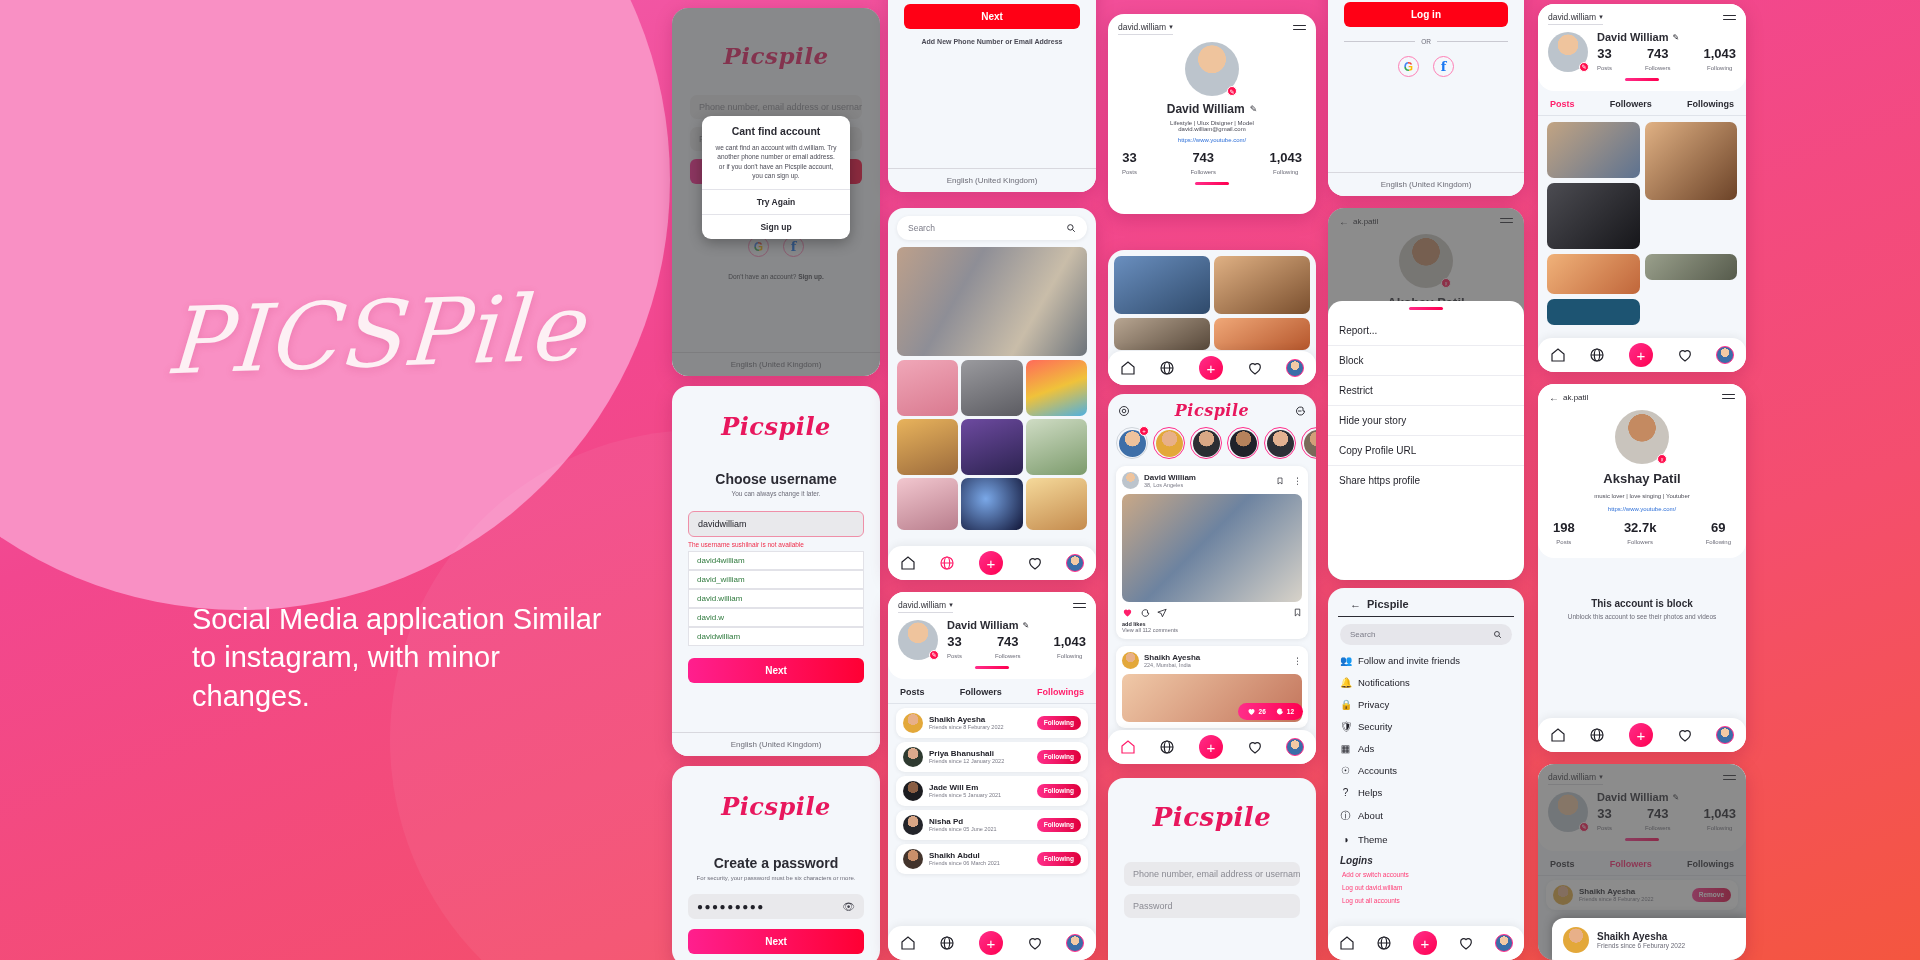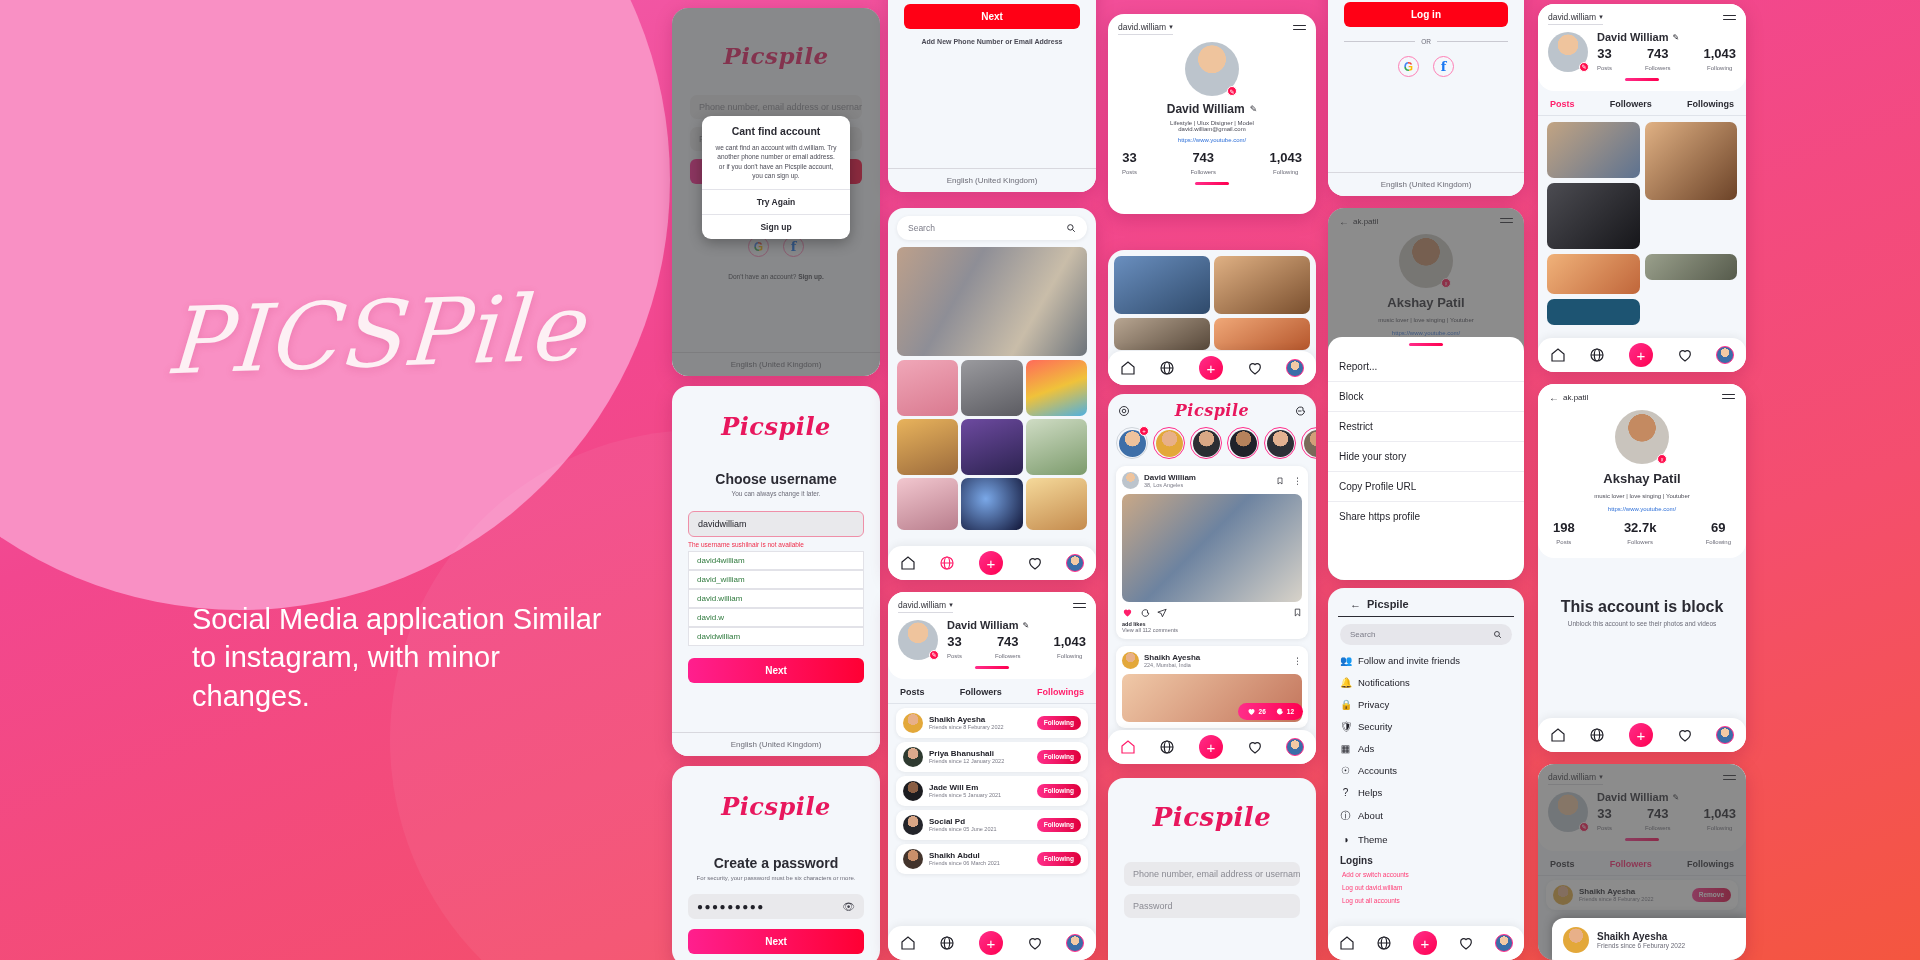--- a/index.html
+++ b/index.html
@@ -333,21 +333,21 @@
           <div class="avatar-c" style="width:20px;height:20px;background:radial-gradient(circle at 50% 33%,#8a5e44 0 32%,#1c1c20 33% 100%);"></div>
           <div>
             <div class="nm">Jade Will Em</div>
             <div class="sb">Friends since 5 January 2021</div>
           </div>
           <div class="follow-pill"><span>Following</span></div>
         </div>
       <div class="lrow">
           <div class="avatar-c" style="width:20px;height:20px;background:radial-gradient(circle at 50% 33%,#d8a585 0 32%,#23242a 33% 100%);"></div>
           <div>
-            <div class="nm">Social Pd</div>
+            <div class="nm">Nisha Pd</div>
             <div class="sb">Friends since 05 June 2021</div>
           </div>
           <div class="follow-pill"><span>Following</span></div>
         </div>
       <div class="lrow">
           <div class="avatar-c" style="width:20px;height:20px;background:radial-gradient(circle at 50% 33%,#c98f6a 0 32%,#43342c 33% 100%);"></div>
           <div>
             <div class="nm">Shaikh Abdul</div>
             <div class="sb">Friends since 06 March 2021</div>
           </div>
@@ -588,21 +588,21 @@
         <div style="font-size:13px;font-weight:bold;margin-top:7px;">Akshay Patil</div>
         <div style="font-size:6px;color:#4a4a55;margin-top:7px;">music lover | love singing | Youtuber</div>
         <div style="font-size:6px;color:#2d6fd8;margin-top:7px;">https://www.youtube.com/</div>
         <div class="stats" style="margin-top:8px;padding:0 3px;">
           <div class="stat"><b>198</b><span>Posts</span></div>
           <div class="stat"><b>32.7k</b><span>Followers</span></div>
           <div class="stat"><b>69</b><span>Following</span></div>
         </div>
       </div>
     </div>
-    <div class="menu-sheet" style="height:243px;">
+    <div class="menu-sheet" style="height:279px;">
       <div class="under" style="margin:2px auto 6px;"></div>
       <div class="mi">Report...</div>
       <div class="mi">Block</div>
       <div class="mi">Restrict</div>
       <div class="mi">Hide your story</div>
       <div class="mi">Copy Profile URL</div>
       <div class="mi">Share https profile</div>
     </div>
   </div>
 
@@ -649,21 +649,21 @@
         </div>
       <div class="setrow">
           <span class="gi">ⓘ</span>
           <span>About</span>
         </div>
       <div class="setrow">
           <span class="gi">◑</span>
           <span>Theme</span>
         </div>
     </div>
-    <div style="padding:5px 12px 2px;font-size:10px;font-weight:bold;">Logins</div>
+    <div style="padding:5px 12px 2px;font-size:10px;font-weight:bold;font-style:italic;">Logins</div>
     <div style="padding:3px 14px;font-size:6.5px;color:#ff3b74;">Add or switch accounts</div>
     <div style="padding:3px 14px;font-size:6.5px;color:#ff3b74;">Log out david.william</div>
     <div style="padding:3px 14px;font-size:6.5px;color:#ff3b74;">Log out all accounts</div>
     <div class="bnav">
       <svg viewBox="0 0 24 24" fill="none" stroke="#22222a" stroke-width="1.8">
           <path d="M3 10.5 12 3l9 7.5V21H3z"></path>
         </svg>
       <svg viewBox="0 0 24 24" fill="none" stroke="#22222a" stroke-width="1.8">
           <circle cx="12" cy="12" r="9"></circle>
           <ellipse cx="12" cy="12" rx="4" ry="9"></ellipse>
@@ -760,21 +760,21 @@
         <div style="font-size:6px;color:#4a4a55;margin-top:7px;">music lover | love singing | Youtuber</div>
         <div style="font-size:6px;color:#2d6fd8;margin-top:7px;">https://www.youtube.com/</div>
         <div class="stats" style="margin-top:8px;padding:0 4px;">
           <div class="stat"><b>198</b><span>Posts</span></div>
           <div class="stat"><b>32.7k</b><span>Followers</span></div>
           <div class="stat"><b>69</b><span>Following</span></div>
         </div>
       </div>
     </div>
     <div style="text-align:center;margin-top:40px;">
-      <b style="font-size:16px;">This account is block</b>
+      <b style="font-size:10px;">This account is block</b>
       <div style="font-size:6.5px;color:#6c6c78;margin-top:4px;">Unblock this account to see their photos and videos</div>
     </div>
     <div class="bnav">
       <svg viewBox="0 0 24 24" fill="none" stroke="#22222a" stroke-width="1.8">
           <path d="M3 10.5 12 3l9 7.5V21H3z"></path>
         </svg>
       <svg viewBox="0 0 24 24" fill="none" stroke="#22222a" stroke-width="1.8">
           <circle cx="12" cy="12" r="9"></circle>
           <ellipse cx="12" cy="12" rx="4" ry="9"></ellipse>
           <line x1="3" y1="12" x2="21" y2="12"></line>

